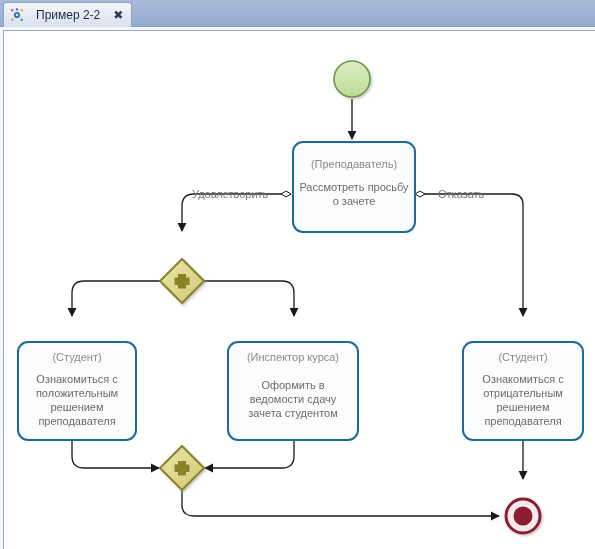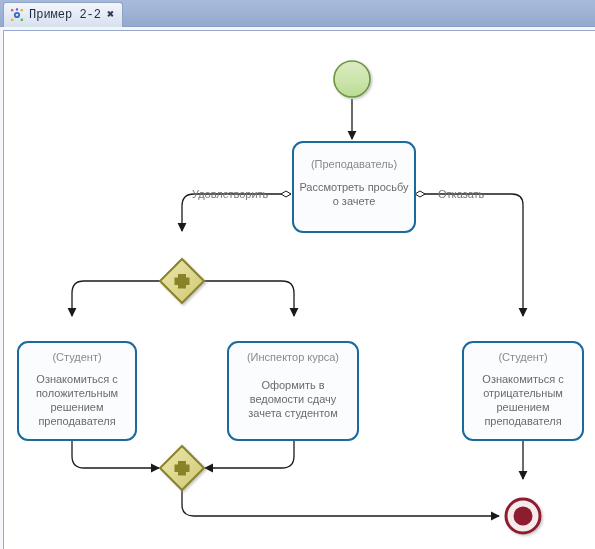--- a/index.html
+++ b/index.html
@@ -29,28 +29,27 @@
     background: linear-gradient(to bottom, #a7bada 0%, #9fb4d6 45%, #93a9cd 100%);
     border-bottom: 1px solid #8c9fc1;
     box-sizing: border-box;
   }
   .tab {
     position: absolute;
     left: 3px; top: 2px;
     height: 25px;
     display: flex;
     align-items: center;
-    gap: 5px;
+    gap: 12px;
     padding: 0 7px 0 6px;
     background: linear-gradient(to bottom, #f3f6fa 0%, #e4eaf4 55%, #d6e0ee 100%);
     border: 1px solid #8fa3c4;
     border-bottom: none;
     border-radius: 3px 3px 0 0;
     box-sizing: border-box;
-    font-family: Liberation Mono, monospace;
   }
   .tab-title {
     font-size: 12px;
     color: #1b2b44;
     white-space: nowrap;
   }
   .tab-close {
     font-size: 12px;
     line-height: 1;
     color: #2a3b55;

